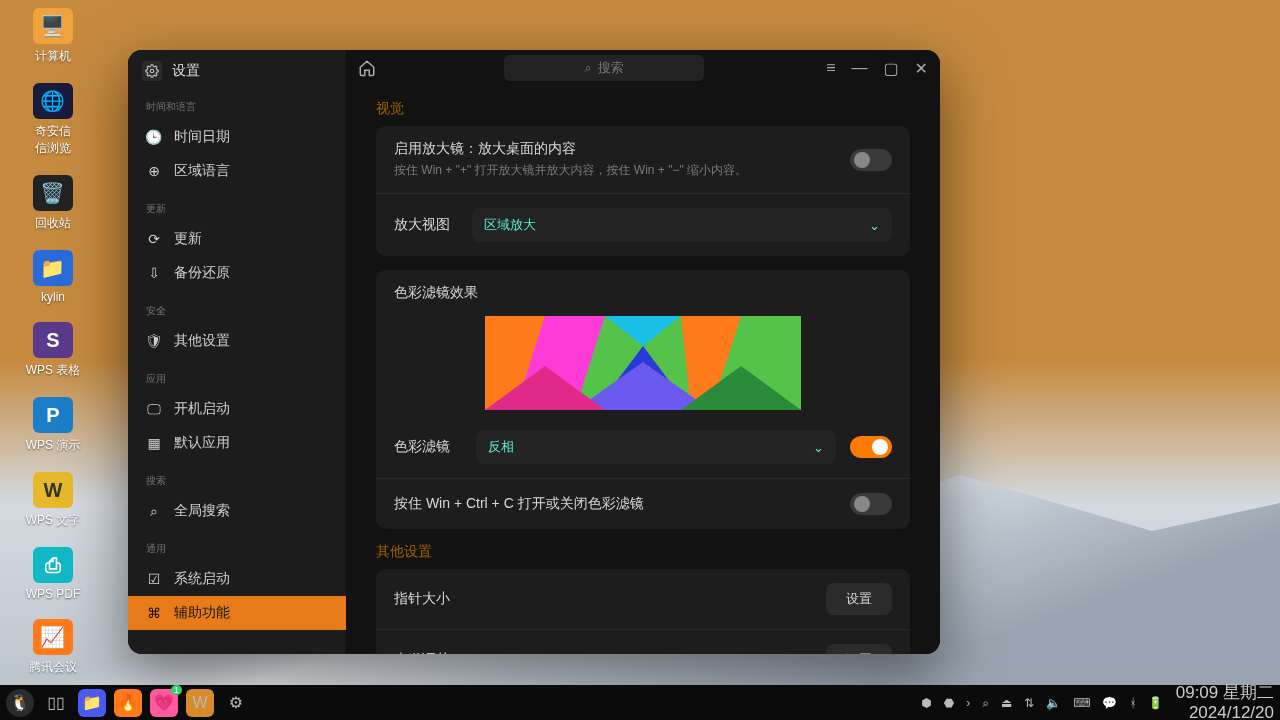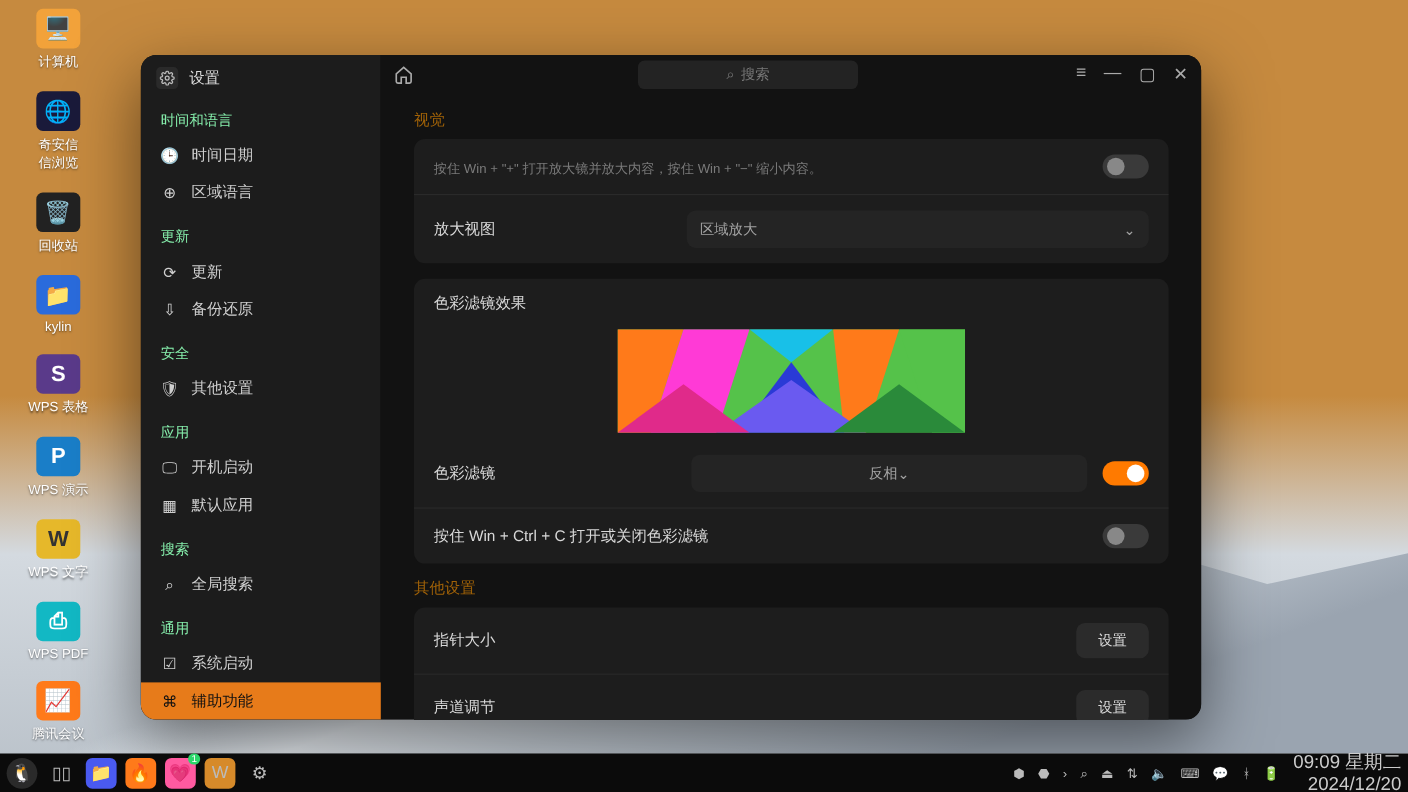--- a/index.html
+++ b/index.html
@@ -13,29 +13,29 @@
   background: linear-gradient(160deg, transparent 40%, #e8edf2 50%, #c8d0d8 60%, #9aa4b0 80%);
   clip-path: polygon(0 100%, 0 60%, 15% 40%, 30% 55%, 45% 30%, 60% 50%, 75% 25%, 90% 45%, 100% 35%, 100% 100%);
 }
 
 .desktop { position: absolute; top: 0; left: 0; width: 120px; padding: 8px 0 0 18px; }
 .dicon { width: 70px; display: flex; flex-direction: column; align-items: center; margin-bottom: 18px; color: #fff; cursor: pointer; }
 .dicon .ibox { width: 40px; height: 36px; border-radius: 6px; display:flex;align-items:center;justify-content:center; font-size:20px; margin-bottom:4px;}
 .dicon .lbl { font-size: 12px; text-shadow: 0 1px 2px rgba(0,0,0,.6); text-align:right; }
 
 .win {
-  position: absolute; left: 128px; top: 50px; width: 964px; height: 604px;
+  position: absolute; left: 128px; top: 50px; width: 812px; height: 604px;
   background: #121212; border-radius: 14px; display: flex; overflow: hidden;
   box-shadow: 0 20px 60px rgba(0,0,0,.5);
 }
 .sidebar { width: 218px; background: #1c1c1c; display: flex; flex-direction: column; }
 .sb-title { height: 36px; display:flex; align-items:center; gap:10px; padding: 6px 14px 0; color:#ddd; font-size:14px;}
 .sb-title-icon { width:20px; height:20px; border-radius:4px; background:#2a2a2a; display:flex;align-items:center;justify-content:center;}
 .sb-scroll { flex:1; overflow:auto; padding-bottom:8px;}
-.sb-group { color:#86efac; font-size:13px; padding: 14px 18px 6px; }
+.sb-group { color:#737373; font-size:10px; padding: 14px 18px 6px; }
 .sb-item { display:flex; align-items:center; gap:12px; padding: 8px 18px; color:#cfcfcf; font-size:14px; cursor:pointer;}
 .sb-item.active { background:#e77b1a; color:#111; font-weight:500;}
 .sb-icon { width:16px; display:inline-flex; justify-content:center;}
 .main { flex:1; display:flex; flex-direction:column; background:#121212; }
 .titlebar { height:36px; display:flex; align-items:center; padding:0 12px; gap:8px;}
 .tb-home { width:24px; text-align:center; color:#bbb; cursor:pointer;}
 .tb-search { margin-left:auto; margin-right:auto; width:200px; height:26px; background:#232323; border-radius:6px; display:flex; align-items:center; justify-content:center; gap:6px; color:#777; font-size:13px;}
 .tb-btns { margin-left:auto; display:flex; gap:16px; color:#aaa;}
 .tb-btns span{cursor:pointer;}
 .content { flex:1; overflow:auto; padding: 6px 30px 20px; color:#cfcfcf;}
@@ -43,22 +43,22 @@
 .card { background:#1d1d1d; border-radius:10px; margin-bottom:14px; }
 .row { display:flex; align-items:center; padding:14px 18px; gap:14px; }
 .row + .row { border-top:1px solid #2a2a2a;}
 .row-text { flex:1; }
 .row-text .t1 { font-size:14px; color:#d8d8d8; }
 .row-text .t2 { font-size:12px; color:#7a7a7a; margin-top:4px;}
 .toggle { width:42px; height:22px; border-radius:11px; background:#3a3a3a; position:relative; cursor:pointer;}
 .toggle::after{content:"";position:absolute;width:16px;height:16px;border-radius:50%;background:#888;top:3px;left:4px;transition:.2s;}
 .toggle.on{ background:#ff7a00;}
 .toggle.on::after{ background:#fff; left:22px;}
-.select { flex:0 0 420px; height:34px; background:#242424; border-radius:8px; display:flex; align-items:center; padding:0 12px; color:#a3a3a3; font-size:13px; cursor:pointer; justify-content:space-between;}
-.select.small{ flex:0 0 360px;justify-content:center;}
+.select { flex:0 0 420px; height:34px; background:#242424; border-radius:8px; display:flex; align-items:center; padding:0 12px; color:#5eead4; font-size:13px; cursor:pointer; justify-content:space-between;}
+.select.small{ flex:0 0 360px;}
 .preview { display:flex; justify-content:center; padding:14px 0 6px;}
 .preview-img { width:316px; height:94px; display:block;}
 .btn { height:32px; padding:0 20px; background:#2b2b2b; border-radius:8px; color:#d8d8d8; font-size:13px; display:inline-flex; align-items:center; cursor:pointer;}
 
 .taskbar { position:absolute; left:0; right:0; bottom:0; height:35px; background:#0b0b0b; display:flex; align-items:center; padding:0 6px; color:#bbb; font-size:12px;}
 .taskbar .dock { display:flex; gap:8px; align-items:center;}
 .taskbar .dockicon { width:28px; height:28px; border-radius:6px; display:flex;align-items:center;justify-content:center; font-size:16px; cursor:pointer;}
 .tray { margin-left:auto; display:flex; gap:12px; align-items:center;}
 .tray .clock { text-align:right; line-height:1.15; font-size:17px; color:#ccc;}
 .tray span{cursor:pointer;}
@@ -196,20 +196,21 @@
         <span>✕</span>
       </div>
     </div>
 
     <div class="content">
       <div class="section-title">视觉</div>
 
       <div class="card">
         <div class="row">
           <div class="row-text">
+            <div class="t1">启用放大镜：放大桌面的内容</div>
             <div class="t2">按住 Win + "+" 打开放大镜并放大内容，按住 Win + "−" 缩小内容。</div>
           </div>
           <div class="toggle"></div>
         </div>
         <div class="row">
           <div class="row-text">
               <div class="t1">放大视图</div>
             </div>
           <div class="select">
             <span>区域放大</span>

